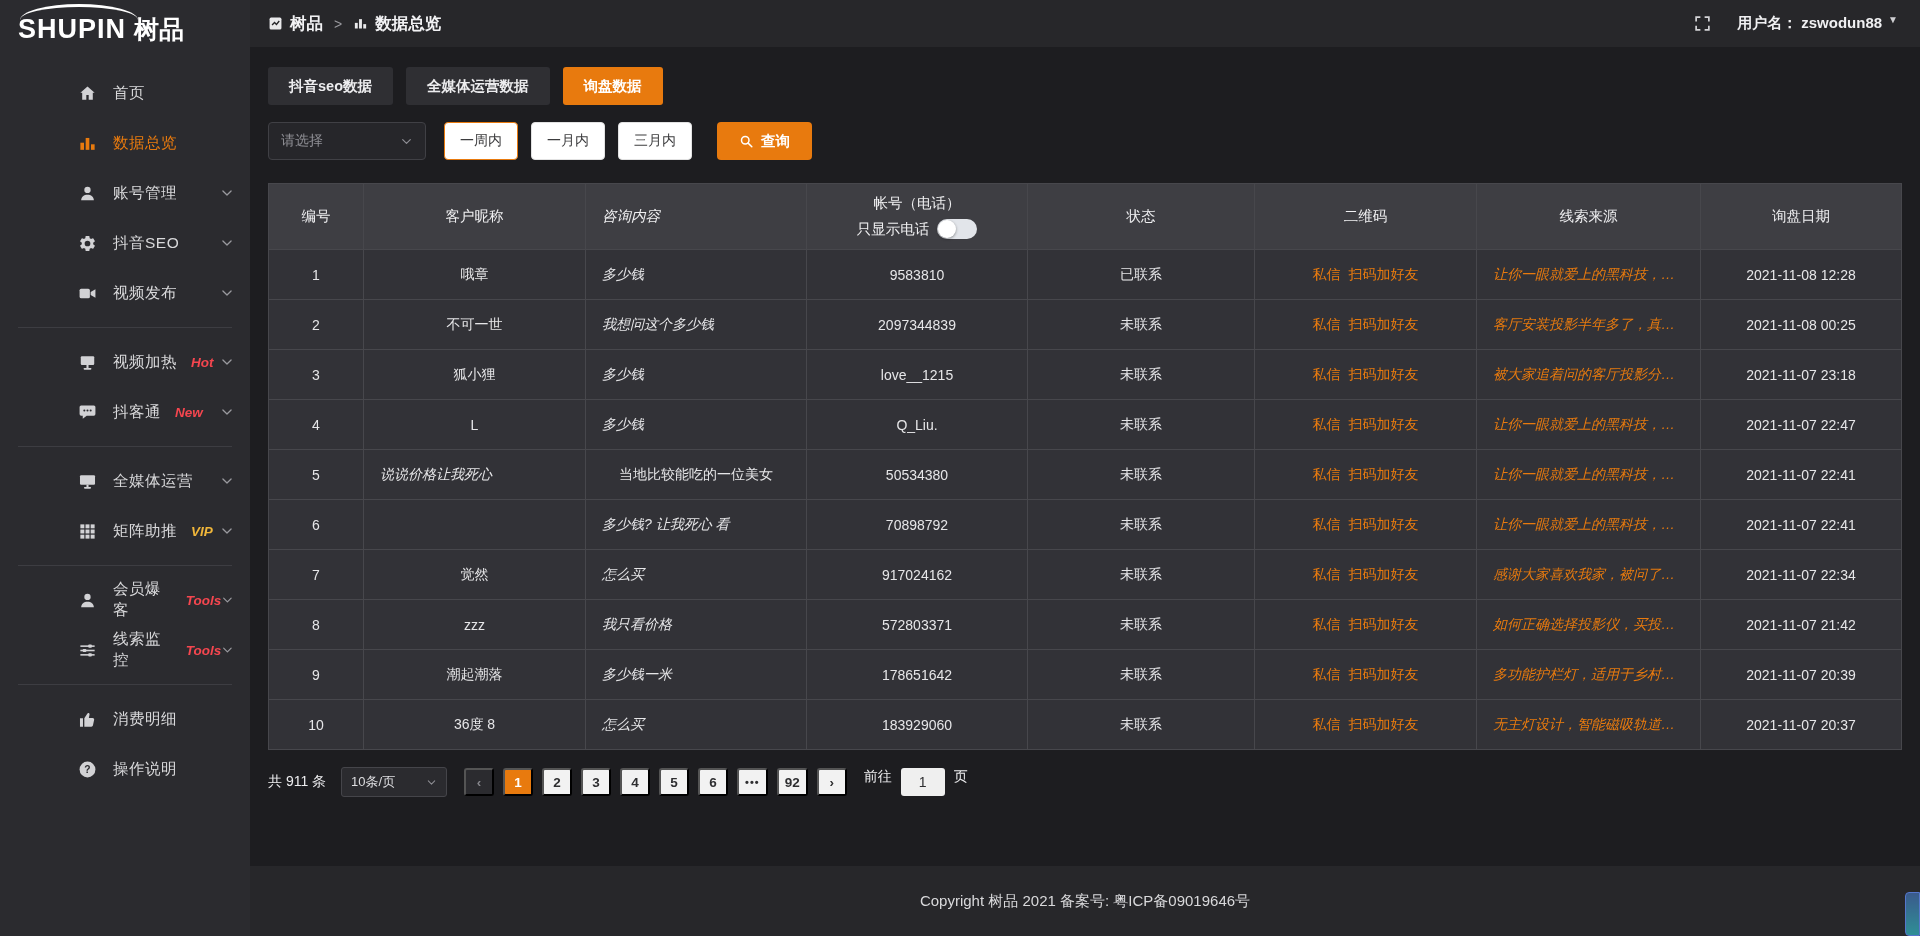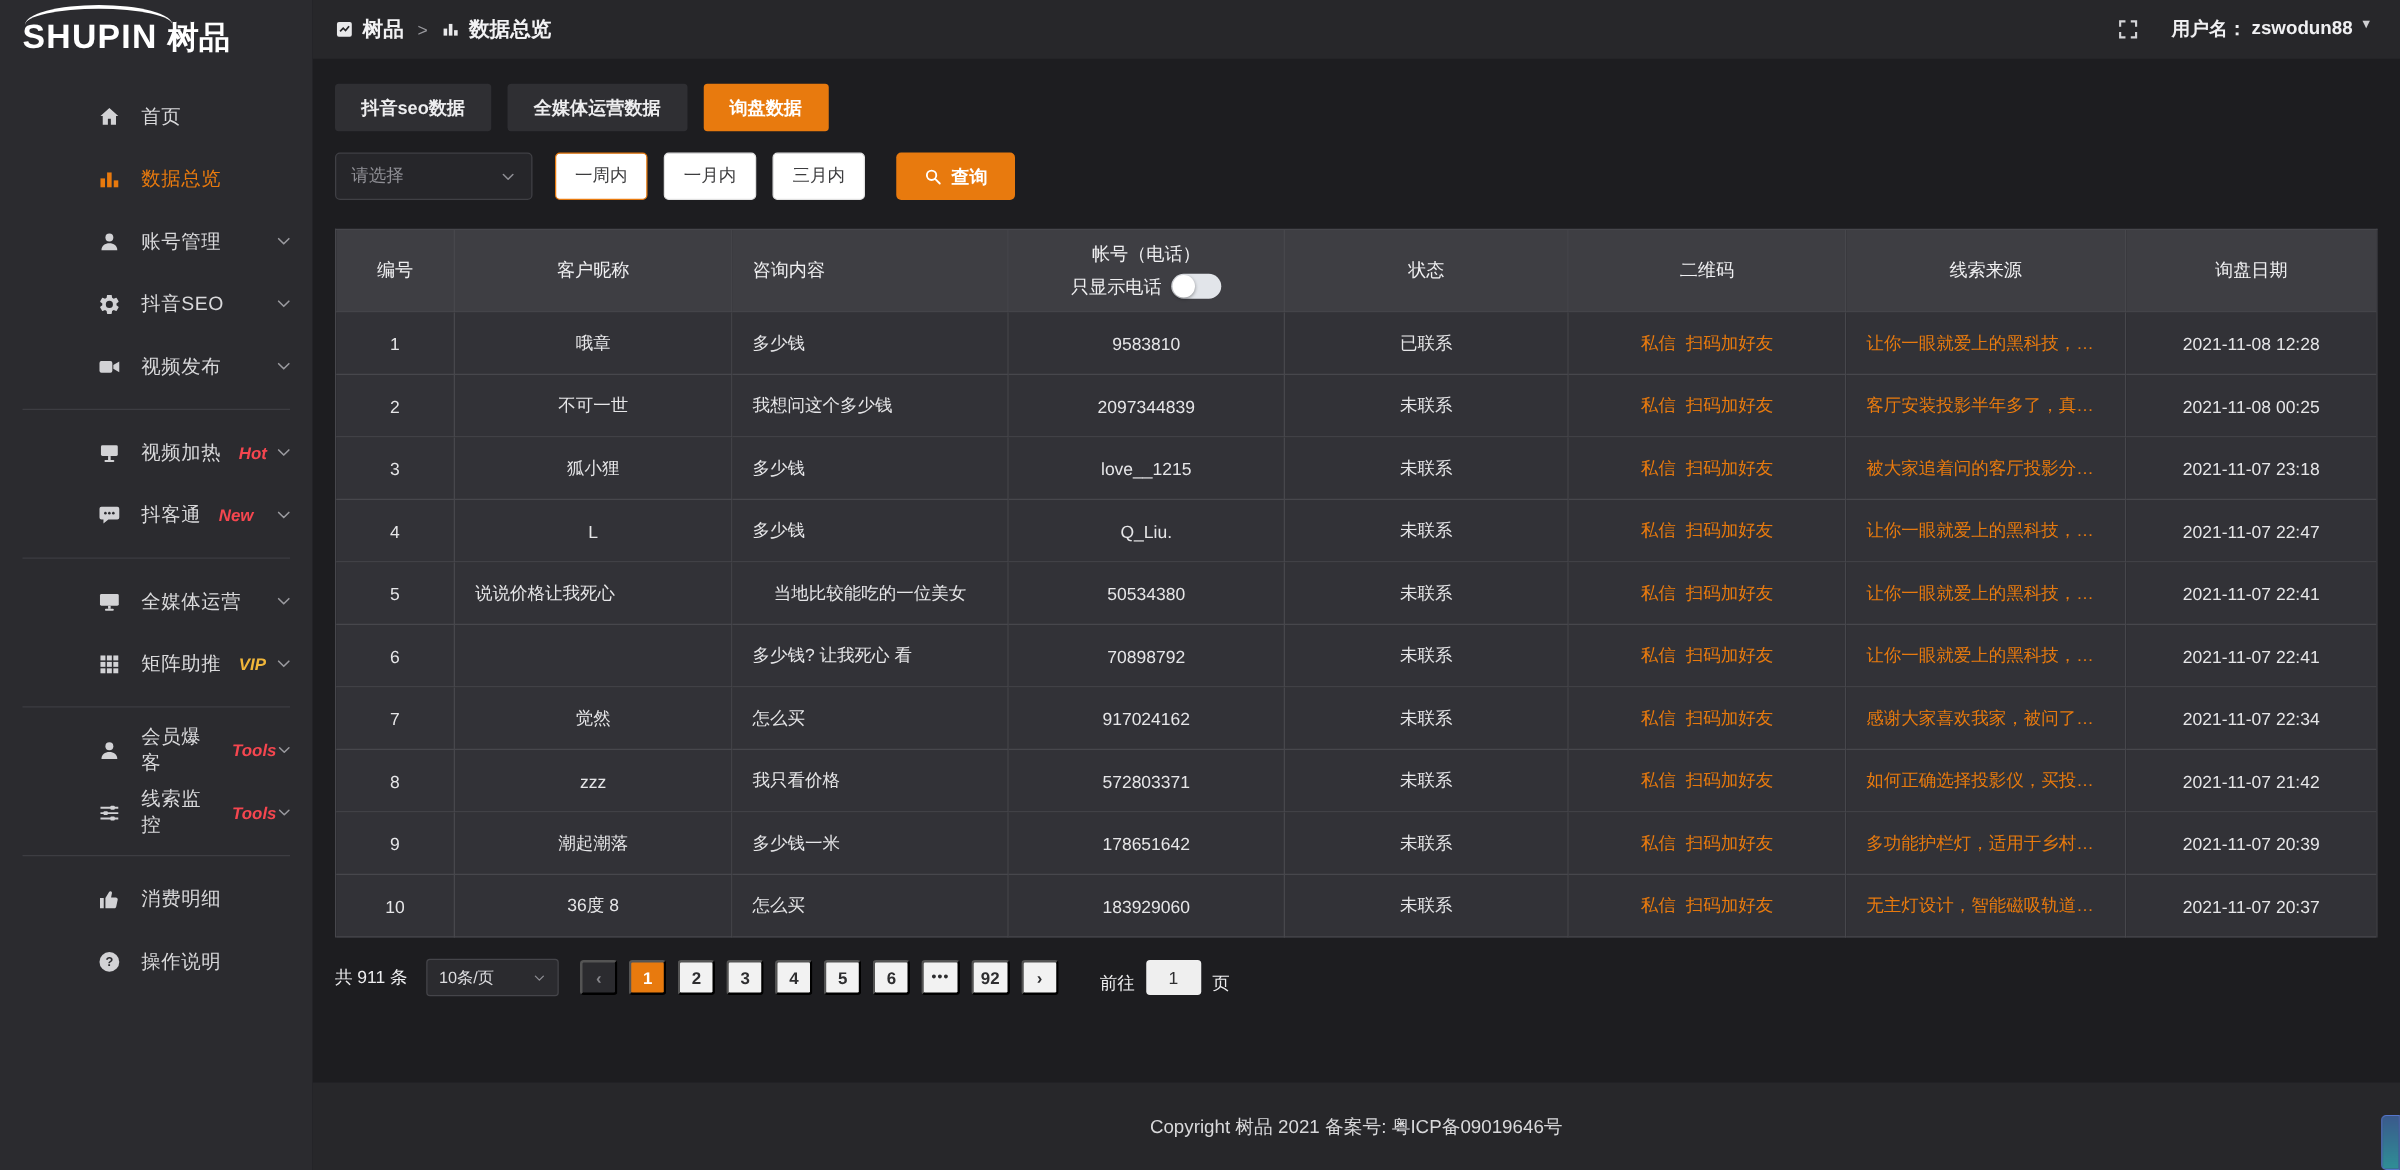--- a/index.html
+++ b/index.html
@@ -62,42 +62,42 @@
   .search-btn .sicon{ width:15px; height:15px; }
 
   
   .table{ margin-top:23px; border:1px solid var(--line); border-bottom:none; }
   .trow{ display:grid; grid-template-columns:95px 222px 221px 221px 227px 222px 224px 1fr; }
   .tcell{ border-right:1px solid var(--line); border-bottom:1px solid var(--line);
           display:flex; align-items:center; justify-content:center; overflow:hidden; }
   .tcell:last-child{ border-right:none; }
   .thead .tcell{ background:var(--panel-head); height:66px; font-size:14.5px; color:#f0f0f2; }
   .tbody .tcell{ background:var(--panel); height:50px; font-size:14px; color:#e6e6e8; }
-  .cell-left{ justify-content:flex-start; padding:0 16px; }
+  .cell-left{ justify-content:flex-start; padding:0 16px;font-style:italic; }
   .head-phone{ flex-direction:column; gap:6px; }
   .phone-toggle-row{ display:flex; align-items:center; gap:8px; }
   .toggle{ width:40px; height:20px; background:#e2e5ea; border-radius:10px; position:relative; cursor:pointer; flex:0 0 40px;}
   .toggle .knob{ position:absolute; left:1px; top:1px; width:18px; height:18px; border-radius:50%;
                  background:#fff; box-shadow:0 1px 3px rgba(0,0,0,.4); }
   .status-no{ color:var(--accent); }
   .qr-link{ color:var(--accent); cursor:pointer; margin:0 4px; white-space:nowrap; }
   .src-text{ color:var(--accent); white-space:nowrap; overflow:hidden; text-overflow:ellipsis; width:100%; }
 
   
   .pager{ display:flex; align-items:center; margin-top:17px; gap:9px; }
   .pager-total{ font-size:14px; color:#ededef; margin-right:6px; }
   .psize{ width:106px; height:30px; background:#2b2b2f; border:1px solid #45454a; border-radius:3px;
           display:flex; align-items:center; padding:0 9px; font-size:13px; color:#dddde0; cursor:pointer; }
   .psize .sel-caret{ margin-left:auto; width:11px; height:11px; color:#8f8f95; }
   .pbtn{ min-width:30px; height:28px; padding:0 6px; border-radius:3px; background:#f2f2f2; color:#2e2e30;
          display:flex; align-items:center; justify-content:center; font-size:13.5px; font-weight:bold; cursor:pointer; }
   .pbtn.prev{ background:#2b2b2f; color:#85858a; margin-left:8px; }
   .pbtn.active{ background:var(--accent); color:#fff; }
   .pbtn.dots{ letter-spacing:1px; font-size:11px; }
-  .goto{ display:flex; align-items:flex-end; gap:9px; margin-left:24px; font-size:14px; color:#ededef; }
+  .goto{ display:flex; align-items:flex-start; gap:9px; margin-left:8px; font-size:14px; color:#ededef; }
   .goto input{ width:44px; height:28px; border:none; border-radius:3px; background:#efefef; color:#2e2e30;
                text-align:center; font-size:14px; font-family:inherit; }
 
   .footer{ height:70px; background:#27272a; display:flex; align-items:center; justify-content:center;
            margin-top:18px; color:#d9d9db; font-size:15px; flex:0 0 70px;}
 
   .float-widget{ position:fixed; right:0; bottom:0; width:15px; height:44px; border-radius:4px 0 0 4px;
                  background:linear-gradient(#3a5a8c,#2f8f96); border:1px solid #57c; cursor:pointer; }
 </style>
 </head>

